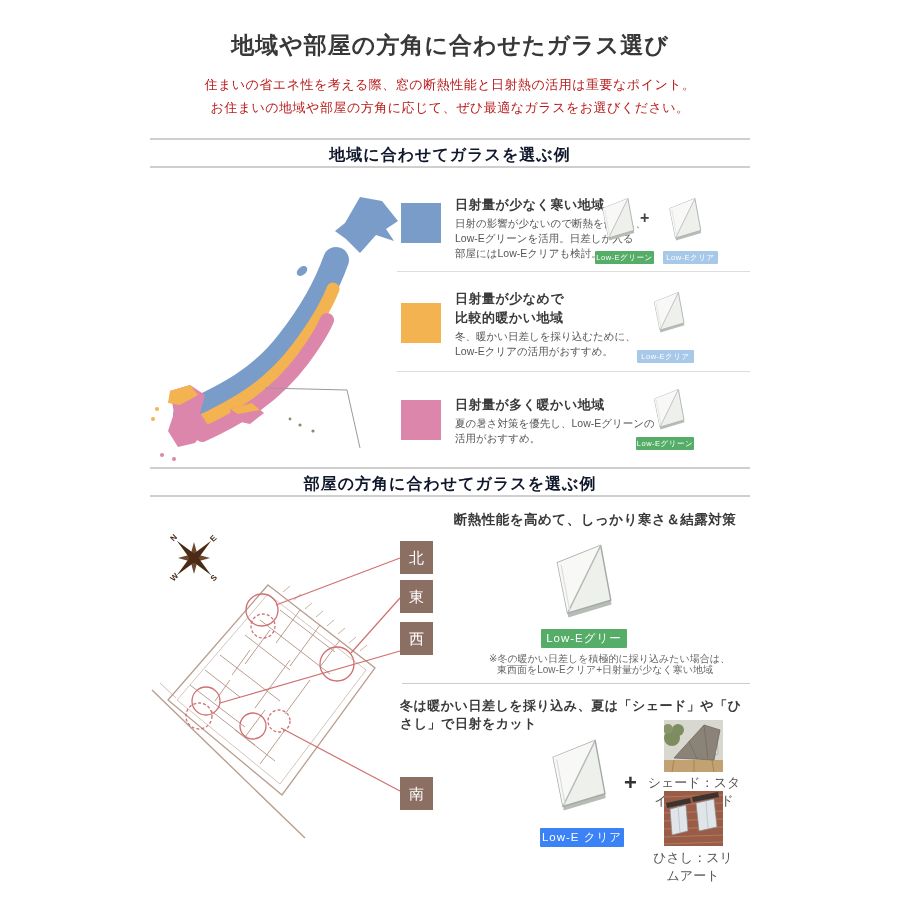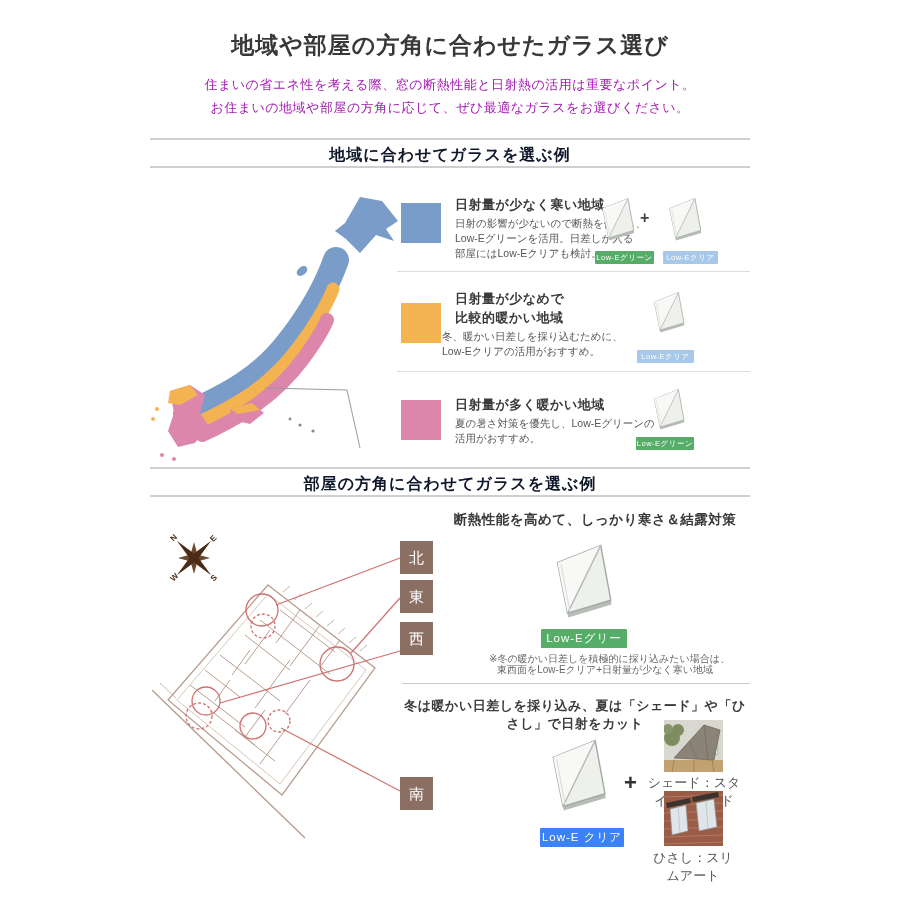--- a/index.html
+++ b/index.html
@@ -1,21 +1,21 @@
 <!DOCTYPE html>
 <html><head>
 <meta charset="utf-8">
 <style>
   html,body{margin:0;padding:0;background:#fff;}
   #app{position:relative;width:784px;height:900px;background:#ffffff;overflow:hidden;
        font-family:"Liberation Sans","DejaVu Sans",sans-serif;color:#3c3c3c;text-decoration:underline;}
   .abs{position:absolute;}
   .ctr{left:150px;width:600px;text-align:center;}
   .main-title{top:30px;font-size:23px;font-weight:bold;letter-spacing:1px;color:#383838;}
-  .subtitle{font-size:13px;color:#a21caf;letter-spacing:.5px;}
+  .subtitle{font-size:13px;color:#b91c1c;letter-spacing:.5px;}
   .rule2{left:150px;width:600px;height:2px;background:#cfcfcf;}
   .sec-head{font-size:16px;font-weight:bold;color:#0f172a;letter-spacing:1px;}
   .divider{height:1px;background:#ddd;}
   .swatch{width:40px;height:40px;}
   .blk-title{font-size:13px;font-weight:bold;color:#3a3a3a;letter-spacing:.5px;}
   .blk-body{font-size:10.5px;line-height:15px;color:#555;}
   .glass-label-sm{height:13px;line-height:13px;font-size:7.5px;color:#fff;text-align:center;
       letter-spacing:.5px;border-radius:1px;}
   .glass-label-lg{height:19px;line-height:19px;font-size:11.5px;color:#fff;text-align:center;
       letter-spacing:1px;border-radius:1px;}
@@ -93,21 +93,21 @@
       <use href="#glass-pane"></use>
     </svg>
   <div class="abs glass-label-sm" style="left: 595px; top: 251px; width: 59px; background: rgb(85, 173, 104);">Low-Eグリーン</div>
   <div class="abs glass-label-sm" style="left: 663px; top: 251px; width: 55px; background: rgb(167, 200, 232);">Low-Eクリア</div>
 
   <div class="abs divider" style="left:397px;top:271px;width:353px"></div>
 
   <div class="abs swatch" style="left: 401px; top: 303px; background: rgb(243, 179, 80);"></div>
   <div class="abs blk-title" style="left:455px;top:290px">日射量が少なめで</div>
   <div class="abs blk-title" style="left:455px;top:309px">比較的暖かい地域</div>
-  <div class="abs blk-body" style="left:442px;top:329px">
+  <div class="abs blk-body" style="left:455px;top:329px">
     <div>冬、暖かい日差しを採り込むために、</div>
     <div>Low-Eクリアの活用がおすすめ。</div>
   </div>
   <svg class="abs" style="left:648px;top:285px" width="40" height="55" viewBox="0 0 100 112">
       <use href="#glass-pane"></use>
     </svg>
   <div class="abs glass-label-sm" style="left: 637px; top: 350px; width: 57px; background: rgb(167, 200, 232);">Low-Eクリア</div>
 
   <div class="abs divider" style="left:397px;top:371px;width:353px"></div>
 
@@ -207,21 +207,21 @@
       <use href="#glass-pane"></use>
     </svg>
   <div class="abs glass-label-lg" style="left: 541px; top: 629px; width: 86px; background: rgb(85, 173, 104);">Low-Eグリーン</div>
   <div class="abs note" style="left:489px;top:653px">
     <div>※冬の暖かい日差しを積極的に採り込みたい場合は、</div>
     <div style="padding-left:8px">東西面をLow-Eクリア+日射量が少なく寒い地域</div>
   </div>
 
   <div class="abs divider" style="left:402px;top:683px;width:348px;background:#ccc"></div>
 
-  <div class="abs blk-title" style="left:400px;top:697px;width:350px;text-align:center">冬は暖かい日差しを採り込み、夏は「シェード」や「ひさし」で日射をカット</div>
+  <div class="abs blk-title" style="left:400px;top:697px;width:350px;">冬は暖かい日差しを採り込み、夏は「シェード」や「ひさし」で日射をカット</div>
   <svg class="abs" style="left:542px;top:728px" width="70" height="95" viewBox="0 0 100 112">
       <use href="#glass-pane"></use>
     </svg>
   <div class="abs glass-label-lg" style="left: 540px; top: 828px; width: 84px; background: #3b82f6;">Low-E クリア</div>
   <div class="abs plus-lg" style="left:624px;top:770px">+</div>
 
   <svg class="abs" style="left:664px;top:720px" width="59" height="52" viewBox="0 0 59 52">
     <rect width="59" height="52" fill="#d9d8d0"></rect>
     <rect y="40" width="59" height="12" fill="#c2a272"></rect>
     <line x1="10" y1="40" x2="8" y2="52" stroke="#a8854f" stroke-width="1"></line>

